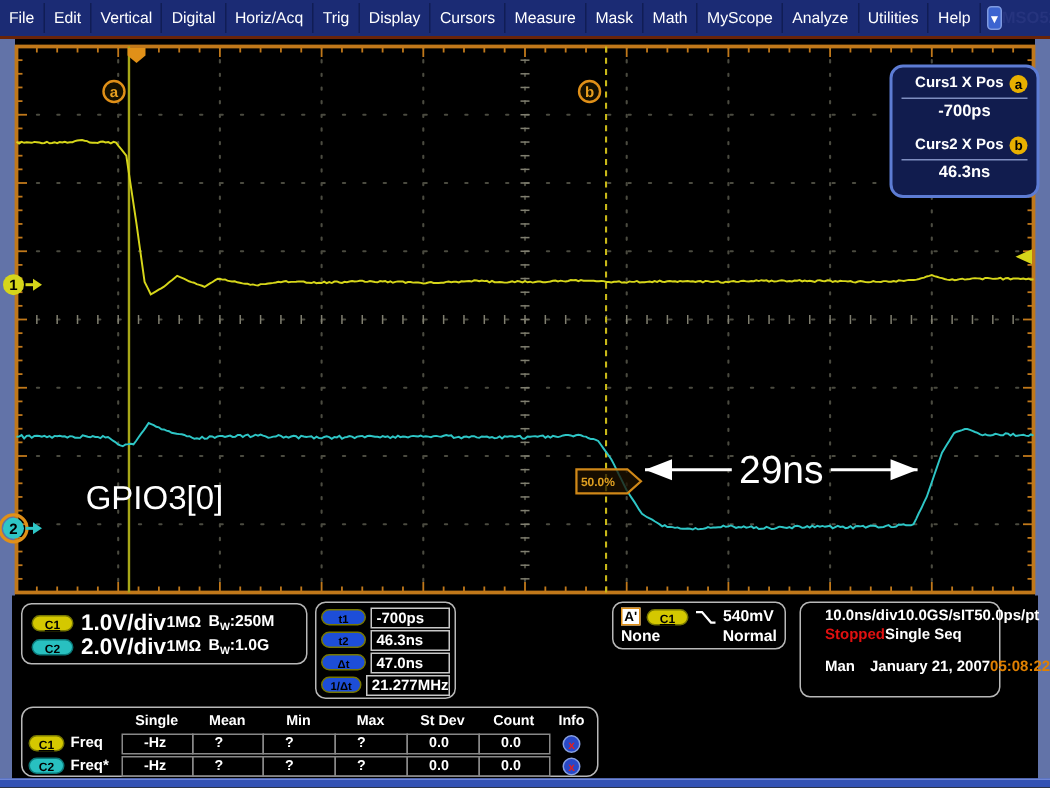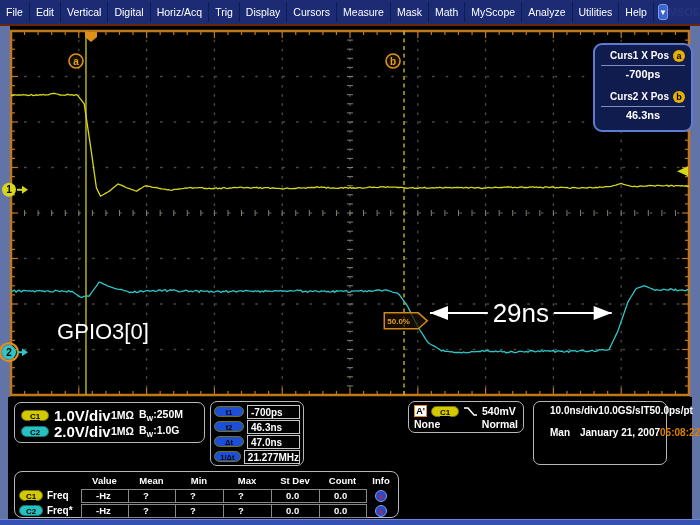--- a/index.html
+++ b/index.html
@@ -501,32 +501,37 @@
     </div>
   </div>
 
   <div class="robox horiz-box">
     <div class="hz-row hz-row1">
       <span>10.0ns/div</span>
       <span>10.0GS/s</span>
       <span>IT</span>
       <span>50.0ps/pt</span>
     </div>
+    <div class="hz-row">
+      <span class="stopped">Stopped</span>
+      <span class="hz-center">Single Seq</span>
+      <span style="width:18px"></span>
+    </div>
     <div style="height:9px"></div>
     <div class="hz-row">
       <span>Man</span>
       <span class="hz-date">January 21, 2007</span>
       <span class="time-orange">05:08:22</span>
     </div>
   </div>
 
   <div class="robox meas-box">
     <div class="meas-grid">
       <span></span>
-      <span class="meas-head">Value</span>
+      <span class="meas-head">Single</span>
       <span class="meas-head">Mean</span>
       <span class="meas-head">Min</span>
       <span class="meas-head">Max</span>
       <span class="meas-head">St Dev</span>
       <span class="meas-head">Count</span>
       <span class="meas-head">Info</span>
     </div>
     <div class="meas-grid">
       <span class="meas-name">
           <span class="pill pill-yellow" style="min-width:24px">C1</span>

